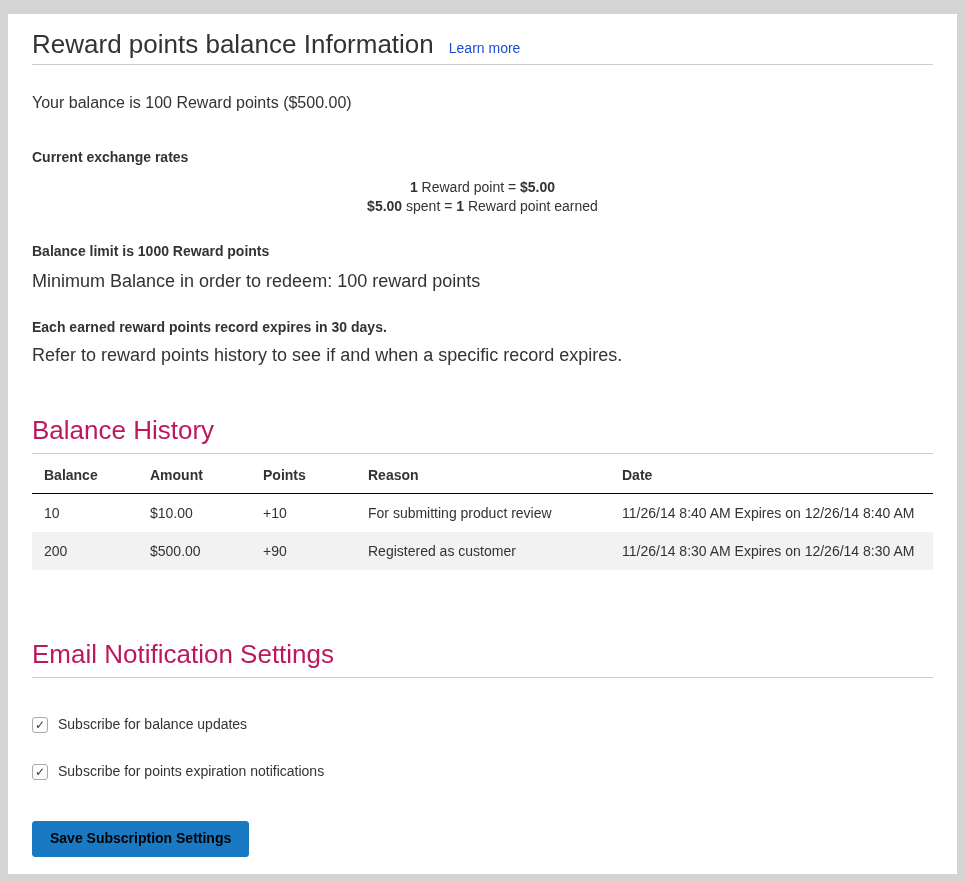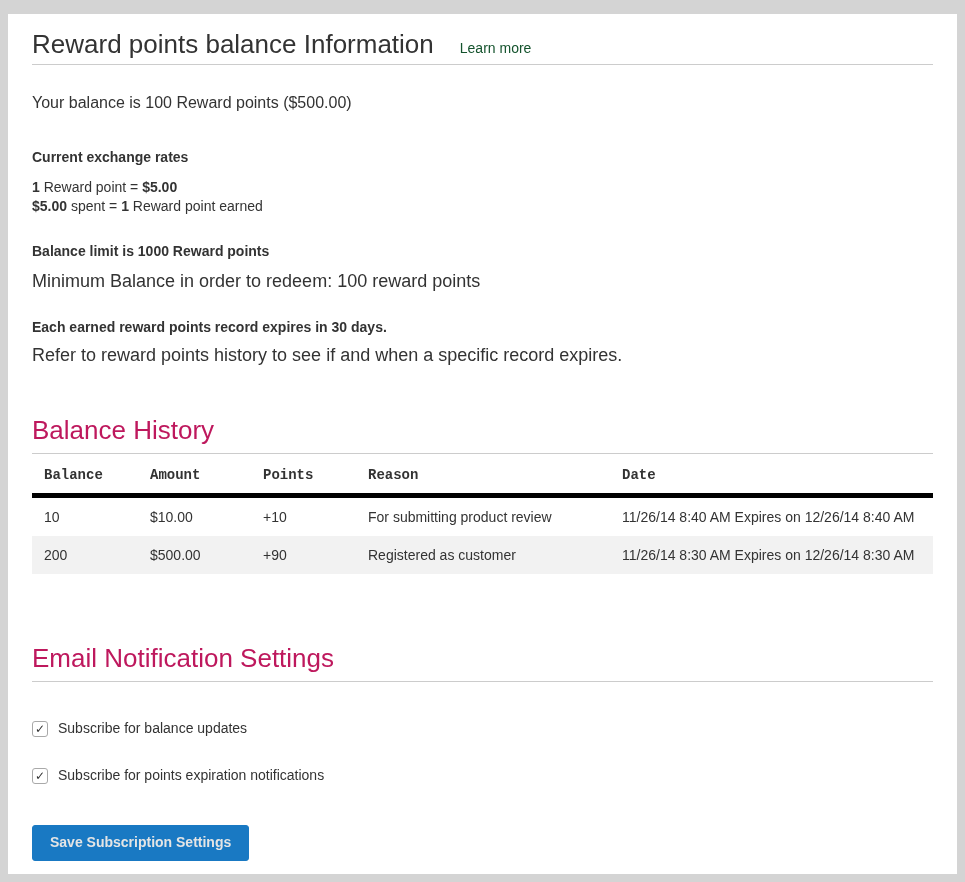--- a/index.html
+++ b/index.html
@@ -19,53 +19,52 @@
     padding: 10px 24px 12px 24px;
     overflow: hidden;
   }
   
   .header-row { display: flex; align-items: baseline; }
   .page-title {
     font-size: 26px; font-weight: 300; color: #333;
     margin: 0; line-height: 40px; white-space: nowrap;
   }
   .learn-more {
-    margin-left: 26px; font-size: 14px; color: #14532d;
+    margin-left: 15px; font-size: 14px; color: #1d4ed8;
     text-decoration: none; cursor: pointer;
   }
   .rule { border: none; border-top: 1px solid #cccccc; margin: 0; }
   .rule.under-h2 { margin-top: 6px; }
 
   
   .balance-summary { font-size: 16px; line-height: 22px; margin: 27px 0 0; }
   .subheading { font-size: 14px; font-weight: 700; line-height: 18px; margin: 34px 0 0; }
-  .rates { font-size: 14px; line-height: 19px; margin: 12px 0 0; }
+  .rates { font-size: 14px; line-height: 19px; margin: 12px 0 0; text-align: center; }
   .bold-line { font-size: 14px; font-weight: 700; line-height: 18px; margin: 26px 0 0; }
   .bold-line.expiry { margin-top: 28px; }
   .note { font-size: 18px; line-height: 18px; margin: 12px 0 0; }
   .note.refer { margin-top: 10px; }
   .b { font-weight: 700; }
 
   
   .section-title {
     font-size: 26px; font-weight: 300; color: #be185d;
     margin: 49px 0 0; line-height: 34px;
   }
   .section-title.email { margin-top: 67px; }
 
   
   table.history {
     width: 100%; border-collapse: collapse; font-size: 14px; margin: 0;
   }
   table.history th {
     text-align: left; font-weight: 700; color: #333;
     padding: 13px 10px 10px 12px;
-    border-bottom: 5px solid #000000;
+    border-bottom: 1px solid #000000;
     line-height: 16px;
-    font-family: Liberation Mono, monospace;
   }
   table.history td {
     padding: 11px 10px 11px 12px;
     line-height: 16px;
     vertical-align: top;
   }
   table.history tbody tr.stripe { background: #f2f2f2; }
   col.c-balance { width: 106px; }
   col.c-amount  { width: 113px; }
   col.c-points  { width: 105px; }
@@ -87,21 +86,21 @@
   }
   .option-label { font-size: 14px; line-height: 17px; cursor: pointer; }
 
   
   .save-btn {
     display: inline-block;
     margin-top: 41px;
     background: #1979c3;
     border: 1px solid #1979c3;
     border-radius: 3px;
-    color: #e5e5e5;
+    color: #000000;
     font-family: inherit;
     font-size: 14px; font-weight: 700;
     padding: 8px 17px 9px;
     line-height: 17px;
     cursor: pointer;
   }
 </style>
 </head>
 <body>
 

